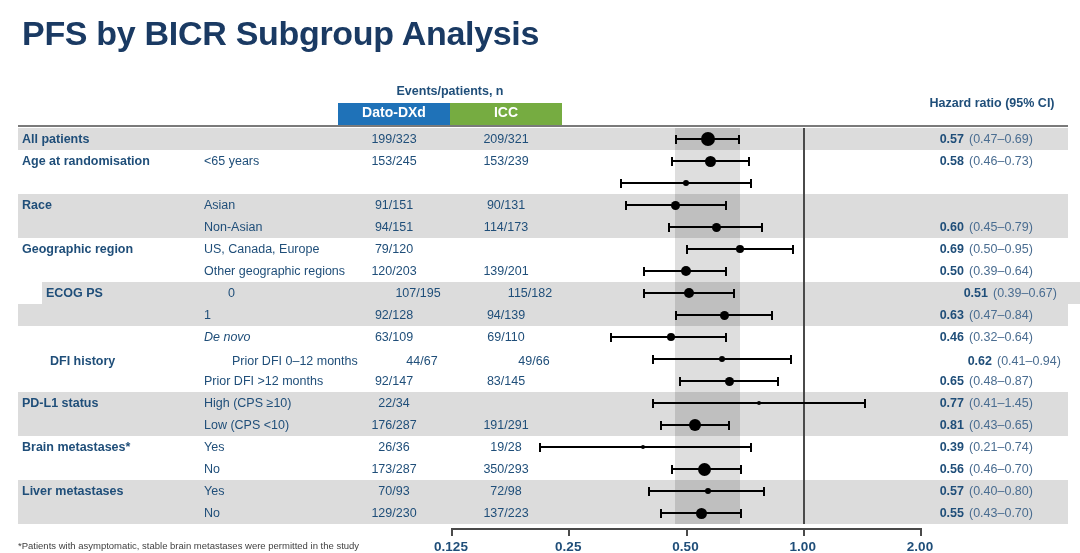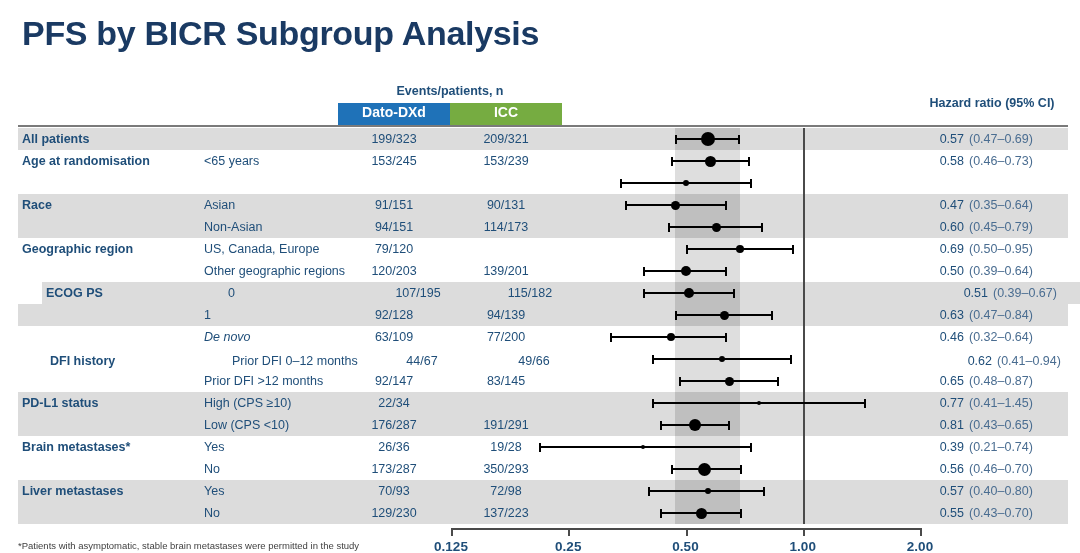--- a/index.html
+++ b/index.html
@@ -140,21 +140,21 @@
     height: 22px;
     line-height: 22px;
     font-size: 12.5px;
     color: #1F4E79;
     white-space: nowrap;
   }
   .cell-hr .hrv {
     display: inline-block;
     width: 46px;
     text-align: right;
-    font-weight: normal;
+    font-weight: bold;
   }
   .cell-hr .hrci {
     display: inline-block;
     margin-left: 5px;
     color: #4a6d91;
   }
 
   
   #forest {
     position: absolute;
@@ -266,21 +266,20 @@
         <div class="cell-level">≥65 years</div>
         <div class="cell-n a">46/78</div>
         <div class="cell-n b">56/82</div>
         <div class="cell-hr"><span class="hrv">0.50</span><span class="hrci">(0.34–0.74)</span></div>
       </div>
       <div class="row shaded" style="top: 66px;">
         <div class="cell-group">Race</div>
         <div class="cell-level">Asian</div>
         <div class="cell-n a">91/151</div>
         <div class="cell-n b">90/131</div>
-        <div class="cell-hr"><span class="hrv">0.47</span><span class="hrci">(0.35–0.64)</span></div>
       </div>
       <div class="row shaded" style="top: 88px;">
         <div class="cell-level">Non-Asian</div>
         <div class="cell-n a">94/151</div>
         <div class="cell-n b">114/173</div>
         <div class="cell-hr"><span class="hrv">0.60</span><span class="hrci">(0.45–0.79)</span></div>
       </div>
       <div class="row" style="top: 110px;">
         <div class="cell-group">Geographic region</div>
         <div class="cell-level">US, Canada, Europe</div>
@@ -302,21 +301,21 @@
       </div>
       <div class="row shaded" style="top: 176px;">
         <div class="cell-level">1</div>
         <div class="cell-n a">92/128</div>
         <div class="cell-n b">94/139</div>
         <div class="cell-hr"><span class="hrv">0.63</span><span class="hrci">(0.47–0.84)</span></div>
       </div>
       <div class="row" style="top: 198px;">
         <div class="cell-level italic">De novo</div>
         <div class="cell-n a">63/109</div>
-        <div class="cell-n b">77/200</div>
+        <div class="cell-n b">69/110</div>
         <div class="cell-hr"><span class="hrv">0.46</span><span class="hrci">(0.32–0.64)</span></div>
       </div>
       <div class="row" style="top: 222px; margin-left: 28px;">
         <div class="cell-group">DFI history</div>
         <div class="cell-level">Prior DFI 0–12 months</div>
         <div class="cell-n a">44/67</div>
         <div class="cell-n b">49/66</div>
         <div class="cell-hr"><span class="hrv">0.62</span><span class="hrci">(0.41–0.94)</span></div>
       </div>
       <div class="row" style="top: 242px;">

